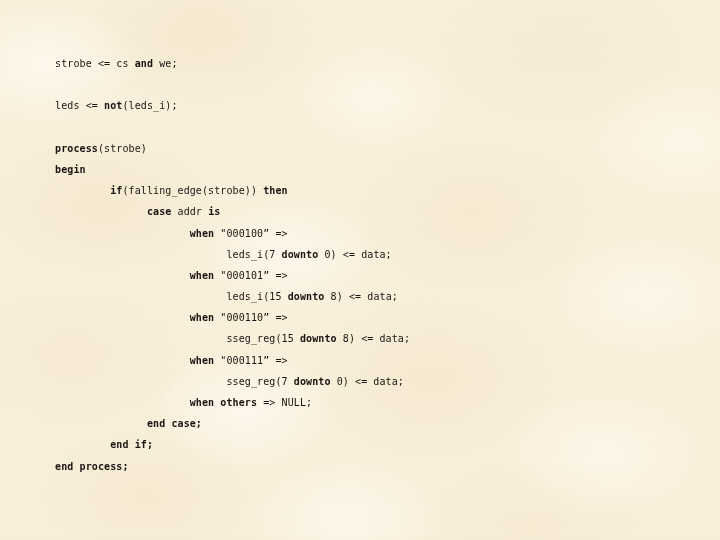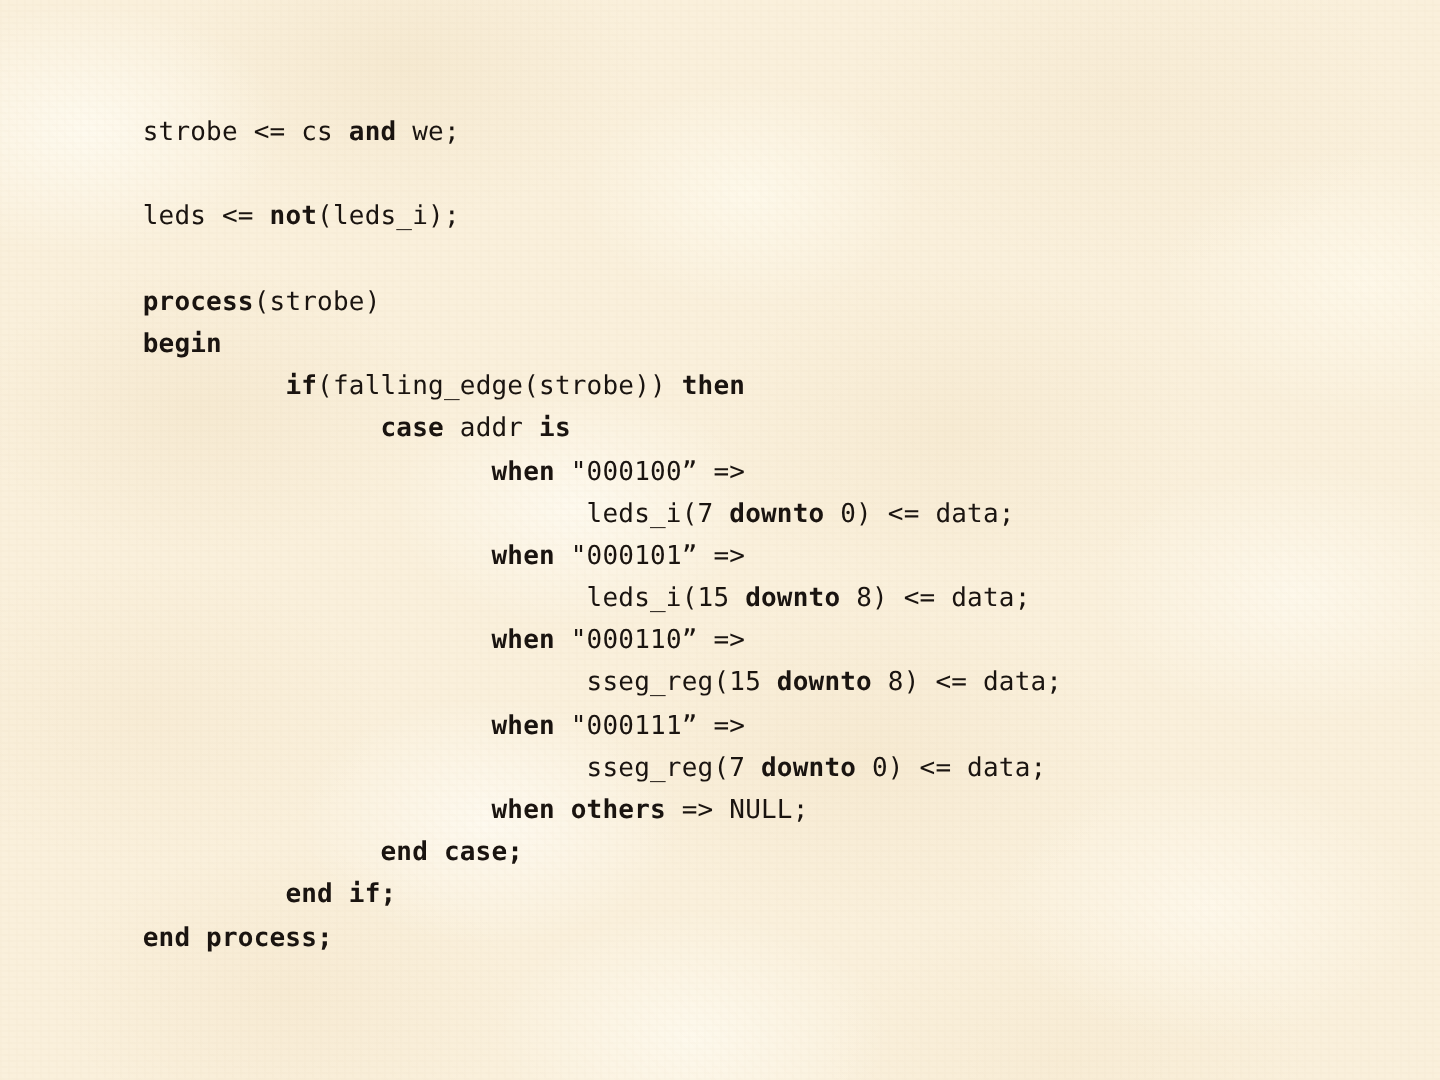--- a/index.html
+++ b/index.html
@@ -57,21 +57,21 @@
       repeating-linear-gradient(90deg,  rgba(210,190,150,0.08) 0px, rgba(210,190,150,0.08) 1px, rgba(255,255,255,0) 1px, rgba(255,255,255,0) 4px),
       repeating-linear-gradient(47deg,  rgba(235,222,196,0.12) 0px, rgba(235,222,196,0.12) 2px, rgba(255,255,255,0) 2px, rgba(255,255,255,0) 5px);
   }
 
   #code-block {
     position: absolute;
     left: 0;
     top: 43px;
     width: 720px;
     white-space: pre;
-    font-size: 13px;
+    font-size: 10px;
     line-height: 21.2px;
     color: #1a1410;
     letter-spacing: 0.1px;
   }
 
   .code-line {
     height: 21.2px;
     white-space: pre;
   }
   .code-line.blank {

